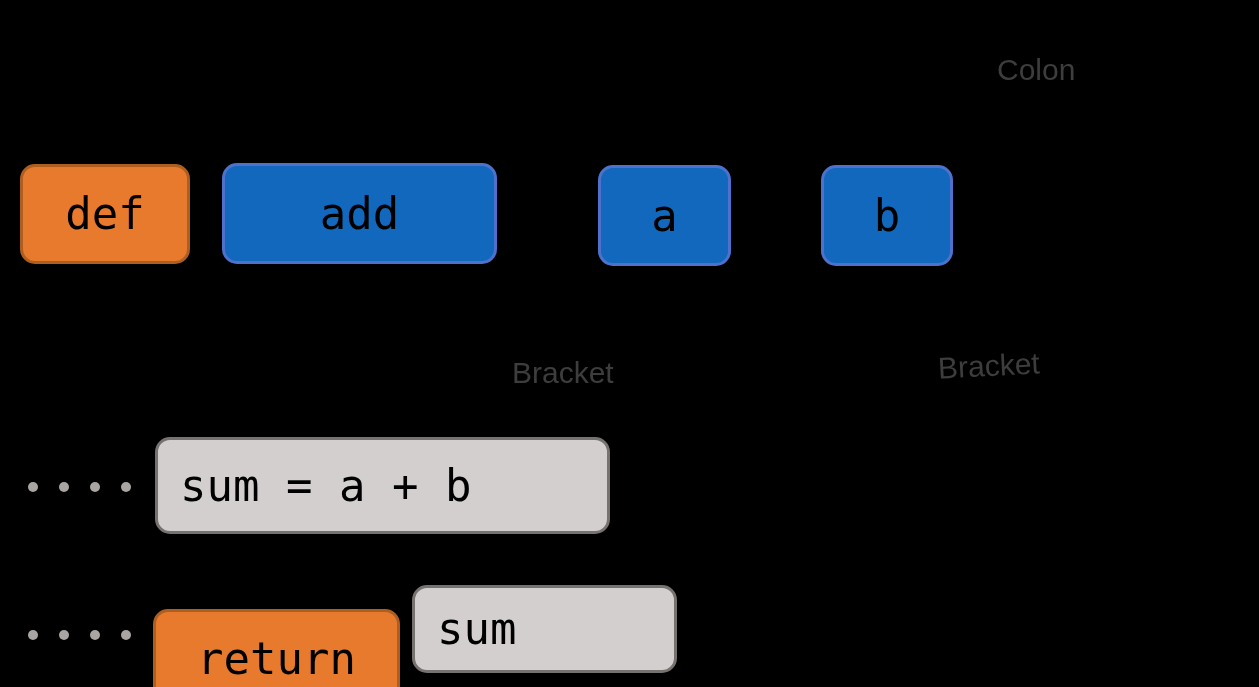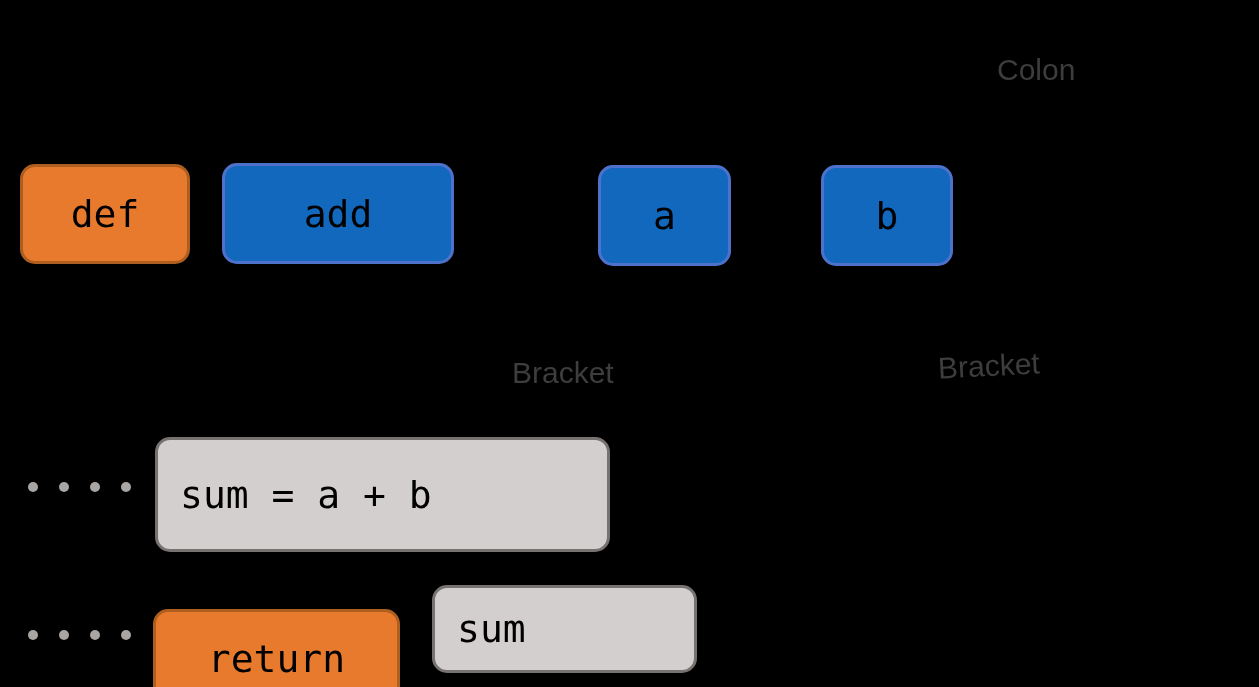--- a/index.html
+++ b/index.html
@@ -8,21 +8,21 @@
     width:1259px;height:687px;
     background:var(--background,#000);
     overflow:hidden;
     padding-left:12px;
   }
   .token{
     position:absolute;
     box-sizing:border-box;
     display:flex;align-items:center;justify-content:center;
     font-family:"DejaVu Sans Mono",monospace;
-    font-size:38px;line-height:1;
+    font-size:44px;line-height:1;
     color:var(--token-text,#000);
     border:3px solid transparent;
     border-radius:15px;
     white-space:pre;
   }
   .token.keyword{background:var(--keyword-fill);border-color:var(--keyword-border);}
   .token.identifier{background:var(--identifier-fill);border-color:var(--identifier-border);}
   .token.statement{background:var(--statement-fill);border-color:var(--statement-border);}
   .token.left-align{justify-content:flex-start;padding-left:22px;}
   .annotation{
@@ -38,34 +38,34 @@
 </head>
 <body>
 
 <div class="stage">
 
   <div class="annotation" style="left:997px;top:53px;">Colon</div>
   <div class="annotation" style="left:512px;top:356px;">Bracket</div>
   <div class="annotation" style="left:938px;top:349px;transform:rotate(-3deg);">Bracket</div>
 
   <div class="token keyword" style="left:20px;top:164px;width:170px;height:100px;">def</div>
-  <div class="token identifier" style="left:222px;top:163px;width:232px;height:101px;">add</div>
+  <div class="token identifier" style="left:222px;top:163px;width:275px;height:101px;">add</div>
   <div class="token identifier" style="left:598px;top:165px;width:133px;height:101px;">a</div>
   <div class="token identifier" style="left:821px;top:165px;width:132px;height:101px;">b</div>
 
   <div class="dots" style="left:28px;top:482px;">
       <span class="dot"></span>
       <span class="dot"></span>
       <span class="dot"></span>
       <span class="dot"></span>
     </div>
-  <div class="token statement left-align" style="left:155px;top:437px;width:455px;height:115px;">sum = a + b</div>
+  <div class="token statement left-align" style="left:155px;top:437px;width:455px;height:97px;">sum = a + b</div>
 
   <div class="dots" style="left:28px;top:630px;">
       <span class="dot"></span>
       <span class="dot"></span>
       <span class="dot"></span>
       <span class="dot"></span>
     </div>
   <div class="token keyword" style="left:153px;top:609px;width:247px;height:99px;">return</div>
-  <div class="token statement left-align" style="left:432px;top:585px;width:265px;height:88px;">sum</div>
+  <div class="token statement left-align" style="left:412px;top:585px;width:265px;height:88px;">sum</div>
 
 </div>
 
 </body></html>

